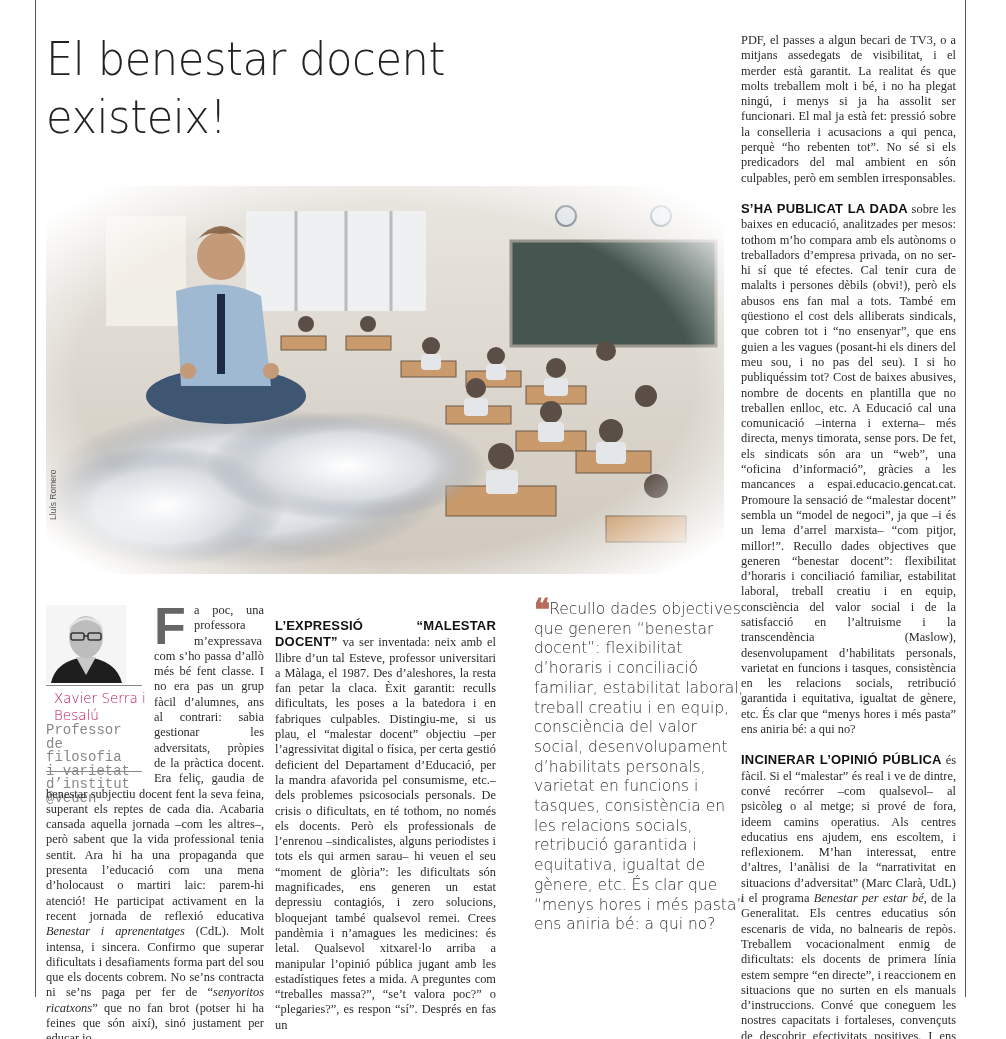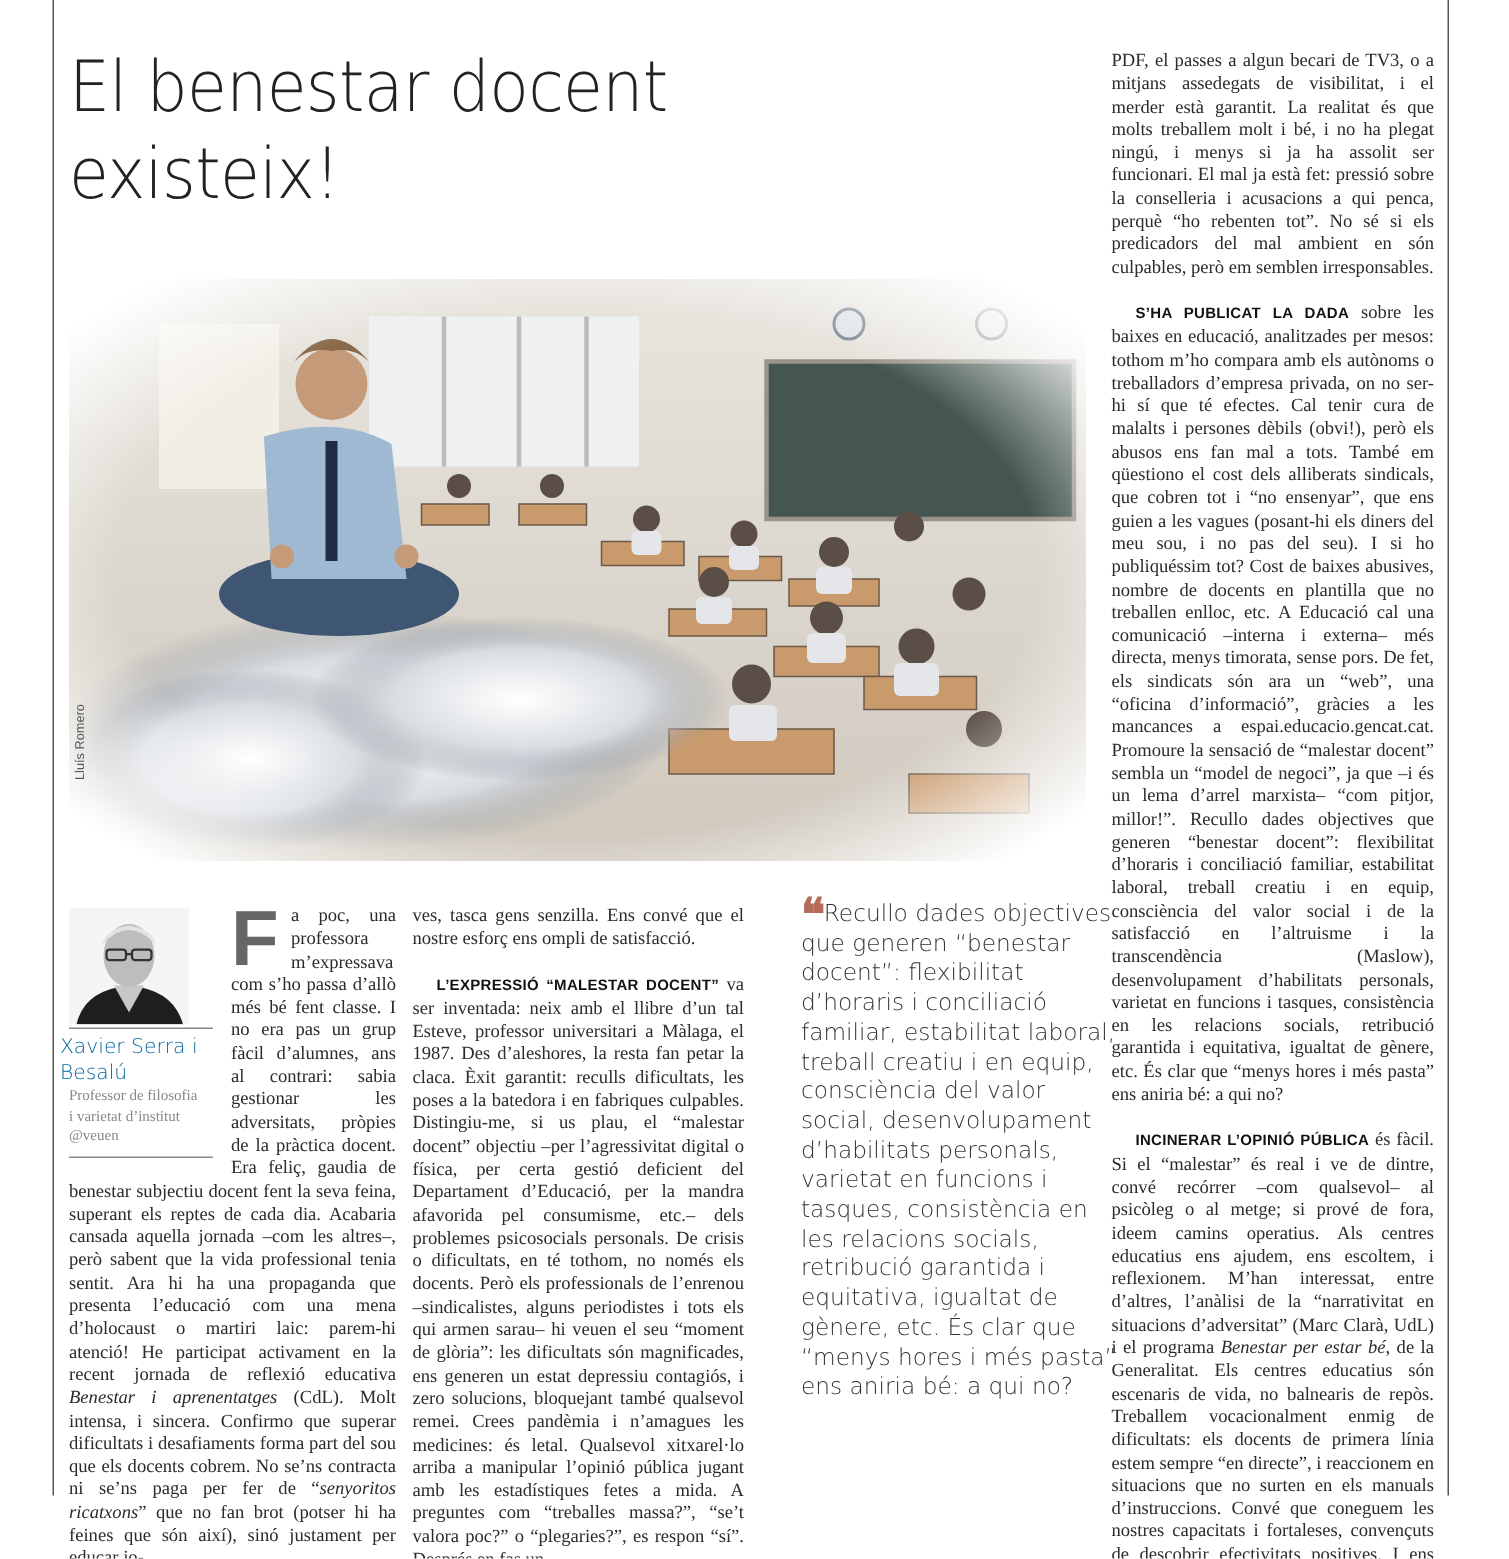--- a/index.html
+++ b/index.html
@@ -3,27 +3,27 @@
 <meta charset="utf-8">
 <style>
   html,body{margin:0;padding:0;background:#fff;}
   body{width:1006px;height:1039px;position:relative;overflow:hidden;color:#2a2a2a;}
   .rule-left{position:absolute;left:35px;top:0;width:1px;height:997px;background:#555;}
   .rule-right{position:absolute;left:965px;top:0;width:1px;height:997px;background:#555;}
   .title{position:absolute;left:46px;top:30px;width:560px;font-family:"DejaVu Sans",sans-serif;font-weight:200;font-size:47px;line-height:58px;color:#222;letter-spacing:-0.5px;margin:0;font-stretch:condensed;transform:scaleX(0.92);transform-origin:left top;}
   .body-text{font-family:"Liberation Serif",serif;font-size:12.4px;line-height:15.3px;text-align:justify;color:#2b2b2b;hyphens:auto;}
   .col{position:absolute;}
   .col p{margin:0;}
-  .lead{font-family:"Liberation Sans",sans-serif;font-weight:bold;font-size:10px;letter-spacing:0.2px;color:#111;margin-left:16px;}
+  .lead{font-family:"Liberation Sans",sans-serif;font-weight:bold;font-size:13px;letter-spacing:0.2px;color:#111;}
   .illustration{position:absolute;left:46px;top:186px;width:678px;height:388px;overflow:hidden;background:#f4f4f2;}
   .credit{position:absolute;left:48px;top:520px;font-family:"Liberation Sans",sans-serif;font-size:8.5px;color:#555;transform:rotate(-90deg);transform-origin:left top;white-space:nowrap;}
   .author-photo{position:absolute;left:46px;top:605px;width:80px;height:78px;overflow:hidden;background:#fff;}
   .author-sep{position:absolute;left:46px;top:685px;width:96px;height:1px;background:#888;}
-  .author-name{position:absolute;left:40px;top:690px;width:100px;font-family:"DejaVu Sans",sans-serif;font-size:13.5px;line-height:17px;color:#0369a1;font-weight:300;}
-  .author-role{position:absolute;left:46px;top:724px;width:100px;font-family:Liberation Serif, serif;font-size:10px;line-height:13.5px;color:#888;}
+  .author-name{position:absolute;left:54px;top:690px;width:100px;font-family:"DejaVu Sans",sans-serif;font-size:13.5px;line-height:17px;color:#be185d;font-weight:300;}
+  .author-role{position:absolute;left:46px;top:724px;width:100px;font-family:Liberation Mono, monospace;font-size:14px;line-height:13.5px;color:#888;}
   .author-sep2{position:absolute;left:46px;top:771px;width:96px;height:1px;background:#888;}
   .dropcap{float:left;width:32px;height:40px;margin:2px 8px 0 0;font-family:"Liberation Sans",sans-serif;font-weight:bold;font-size:52px;line-height:42px;color:#666;}
   .quote{position:absolute;left:534px;top:600px;width:214px;font-family:"DejaVu Sans",sans-serif;font-weight:300;font-size:15.5px;line-height:19.7px;color:#333;}
   .quote-mark{font-family:"DejaVu Serif",serif;font-weight:bold;color:#b56b5a;font-size:30px;line-height:10px;vertical-align:-6px;margin-right:2px;letter-spacing:-3px;}
   .gap{height:15px;}
 </style>
 </head>
 <body>
 
 <div class="rule-left"></div>
@@ -136,21 +136,20 @@
   <div>@veuen</div>
 </div>
 <div class="author-sep2"></div>
 
 <div class="col body-text" style="left:46px;top:603px;width:218px;">
   <div style="float:left;width:108px;height:170px;"></div>
   <p><span class="dropcap">F</span><span>a poc, una professora m’expressava com s’ho passa d’allò més bé fent classe. I no era pas un grup fàcil d’alumnes, ans al contrari: sabia gestionar les adversitats, pròpies de la pràctica docent. Era feliç, gaudia de benestar subjectiu docent fent la seva feina, superant els reptes de cada dia. Acabaria cansada aquella jornada –com les altres–, però sabent que la vida professional tenia sentit. Ara hi ha una propaganda que presenta l’educació com una mena d’holocaust o martiri laic: parem-hi atenció! He participat activament en la recent jornada de reflexió educativa </span><em>Benestar i aprenentatges</em><span> (CdL). Molt intensa, i sincera. Confirmo que superar dificultats i desafiaments forma part del sou que els docents cobrem. No se’ns contracta ni se’ns paga per fer de “</span><em>senyoritos ricatxons</em><span>” que no fan brot (potser hi ha feines que són així), sinó justament per educar jo-</span></p>
 </div>
 
 <div class="col body-text" style="left:275px;top:603px;width:221px;">
-  <p>ves, tasca gens senzilla. Ens convé que el nostre esforç ens ompli de satisfacció.</p>
   <div class="gap"></div>
   <p><span class="lead">L’EXPRESSIÓ “MALESTAR DOCENT”</span><span> va ser inventada: neix amb el llibre d’un tal Esteve, professor universitari a Màlaga, el 1987. Des d’aleshores, la resta fan petar la claca. Èxit garantit: reculls dificultats, les poses a la batedora i en fabriques culpables. Distingiu-me, si us plau, el “malestar docent” objectiu –per l’agressivitat digital o física, per certa gestió deficient del Departament d’Educació, per la mandra afavorida pel consumisme, etc.– dels problemes psicosocials personals. De crisis o dificultats, en té tothom, no només els docents. Però els professionals de l’enrenou –sindicalistes, alguns periodistes i tots els qui armen sarau– hi veuen el seu “moment de glòria”: les dificultats són magnificades, ens generen un estat depressiu contagiós, i zero solucions, bloquejant també qualsevol remei. Crees pandèmia i n’amagues les medicines: és letal. Qualsevol xitxarel·lo arriba a manipular l’opinió pública jugant amb les estadístiques fetes a mida. A preguntes com “treballes massa?”, “se’t valora poc?” o “plegaries?”, es respon “sí”. Després en fas un</span></p>
 </div>
 
 <div class="quote">
   <span class="quote-mark">❝</span><span>Recullo dades objectives que generen “benestar docent”: flexibilitat d’horaris i conciliació familiar, estabilitat laboral, treball creatiu i en equip, consciència del valor social, desenvolupament d’habilitats personals, varietat en funcions i tasques, consistència en les relacions socials, retribució garantida i equitativa, igualtat de gènere, etc. És clar que “menys hores i més pasta” ens aniria bé: a qui no?</span>
 </div>
 
 <div class="col body-text" style="left:741px;top:33px;width:215px;">
   <p>PDF, el passes a algun becari de TV3, o a mitjans assedegats de visibilitat, i el merder està garantit. La realitat és que molts treballem molt i bé, i no ha plegat ningú, i menys si ja ha assolit ser funcionari. El mal ja està fet: pressió sobre la conselleria i acusacions a qui penca, perquè “ho rebenten tot”. No sé si els predicadors del mal ambient en són culpables, però em semblen irresponsables.</p>

